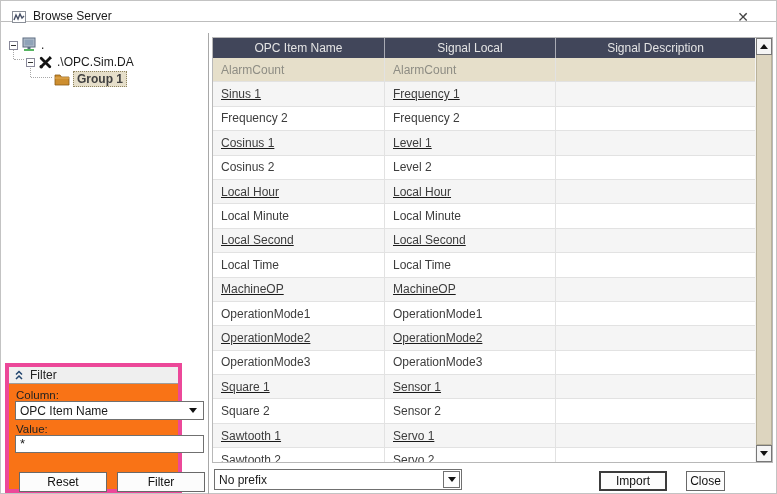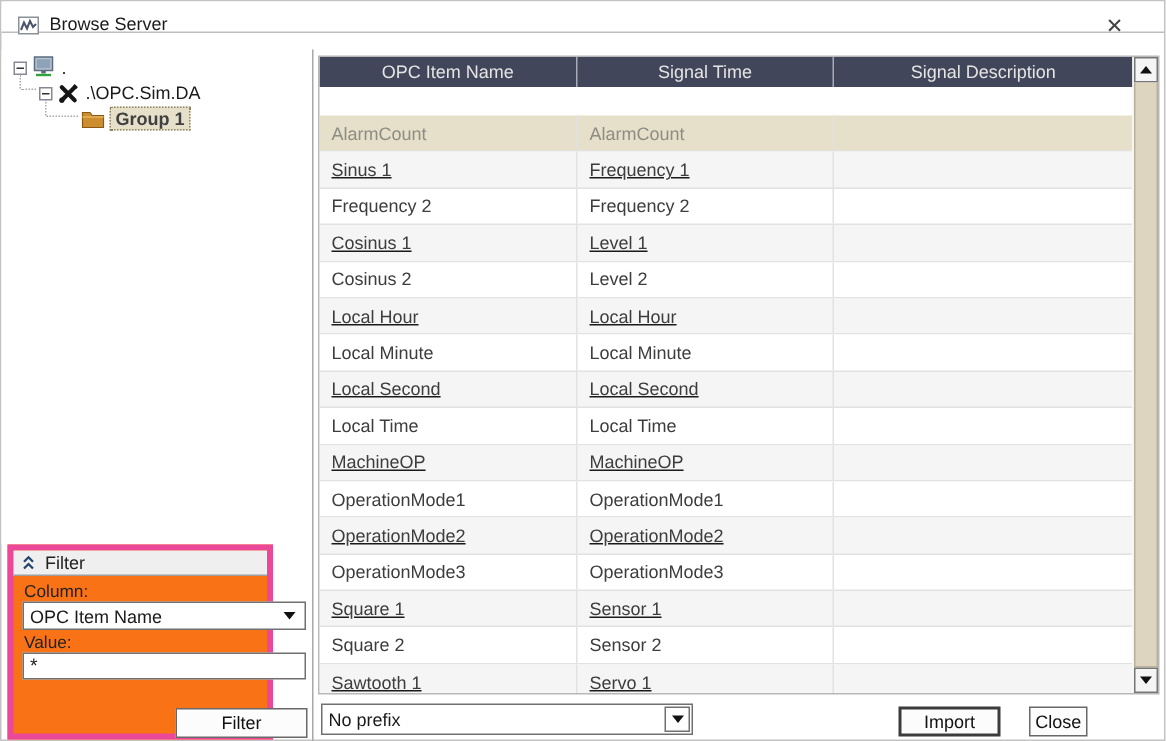--- a/index.html
+++ b/index.html
@@ -45,21 +45,21 @@
   .grid-main { flex:1; display:flex; flex-direction:column; overflow:hidden; }
   .grid-header { height:20px; flex:0 0 20px; background:var(--header-bg); display:flex; }
   .hcell { font-size:12px; color:#e4e4e4; display:flex; align-items:center; justify-content:center; border-right:1px solid rgba(255,255,255,0.55); }
   .hcell:last-child { border-right:none; }
   .c1 { width:172px; flex:0 0 172px; }
   .c2 { width:171px; flex:0 0 171px; }
   .c3 { flex:1; }
   .grid-rows { flex:1; overflow:hidden; }
   .grid-row { height:24.4px; display:flex; border-bottom:1px solid #e2e2e2; background:#fff; }
   .grid-row.alt { background:var(--alt-bg);text-decoration:underline; }
-  .grid-row.selected { background:var(--sel-bg);margin-top:19px; }
+  .grid-row.selected { background:var(--sel-bg); }
   .grid-row.selected .cell { color:#8e8d84; }
   .cell { font-size:12px; color:#3d3d3d; display:flex; align-items:center; padding-left:8px; border-right:1px solid #e2e2e2; overflow:hidden; white-space:nowrap; }
   .cell.c3 { border-right:none; }
 
   
   .vscroll { width:17px; flex:0 0 17px; display:flex; flex-direction:column; background:#f3f3f3; padding-left:1px; }
   .scroll-btn { height:17px; flex:0 0 17px; background:#f5f5f5; border:1px solid #777; display:flex; align-items:center; justify-content:center; }
   .arrow-up-sm { width:0; height:0; border-left:4px solid transparent; border-right:4px solid transparent; border-bottom:5px solid #111; }
   .arrow-down-sm { width:0; height:0; border-left:4px solid transparent; border-right:4px solid transparent; border-top:5px solid #111; }
   .scroll-thumb { flex:1; background:var(--thumb); border:1px solid #b9b29a; border-top:none; }
@@ -130,28 +130,29 @@
       </svg>
       <span class="filter-title">Filter</span>
     </div>
     <span class="flabel" style="top:22px;">Column:</span>
     <div class="combo" style="left:6px; top:34px; width:189px; height:19px;">
       <span class="combo-text">OPC Item Name</span>
       <span class="arrow-down plain-arrow"></span>
     </div>
     <span class="flabel" style="top:56px;">Value:</span>
     <div class="textbox">*</div>
+    <div class="btn" style="left:10px; top:105px; width:88px;">Reset</div>
     <div class="btn" style="left:108px; top:105px; width:88px;">Filter</div>
   </div>
 
   <div class="grid">
     <div class="grid-main">
       <div class="grid-header">
         <div class="hcell c1">OPC Item Name</div>
-        <div class="hcell c2">Signal Time</div>
+        <div class="hcell c2">Signal Local</div>
         <div class="hcell c3">Signal Description</div>
       </div>
       <div class="grid-rows" id="grid-rows">
   <div class="grid-row selected">
     <div class="cell c1">AlarmCount</div>
     <div class="cell c2">AlarmCount</div>
     <div class="cell c3"></div>
   </div>
 
   <div class="grid-row alt">

